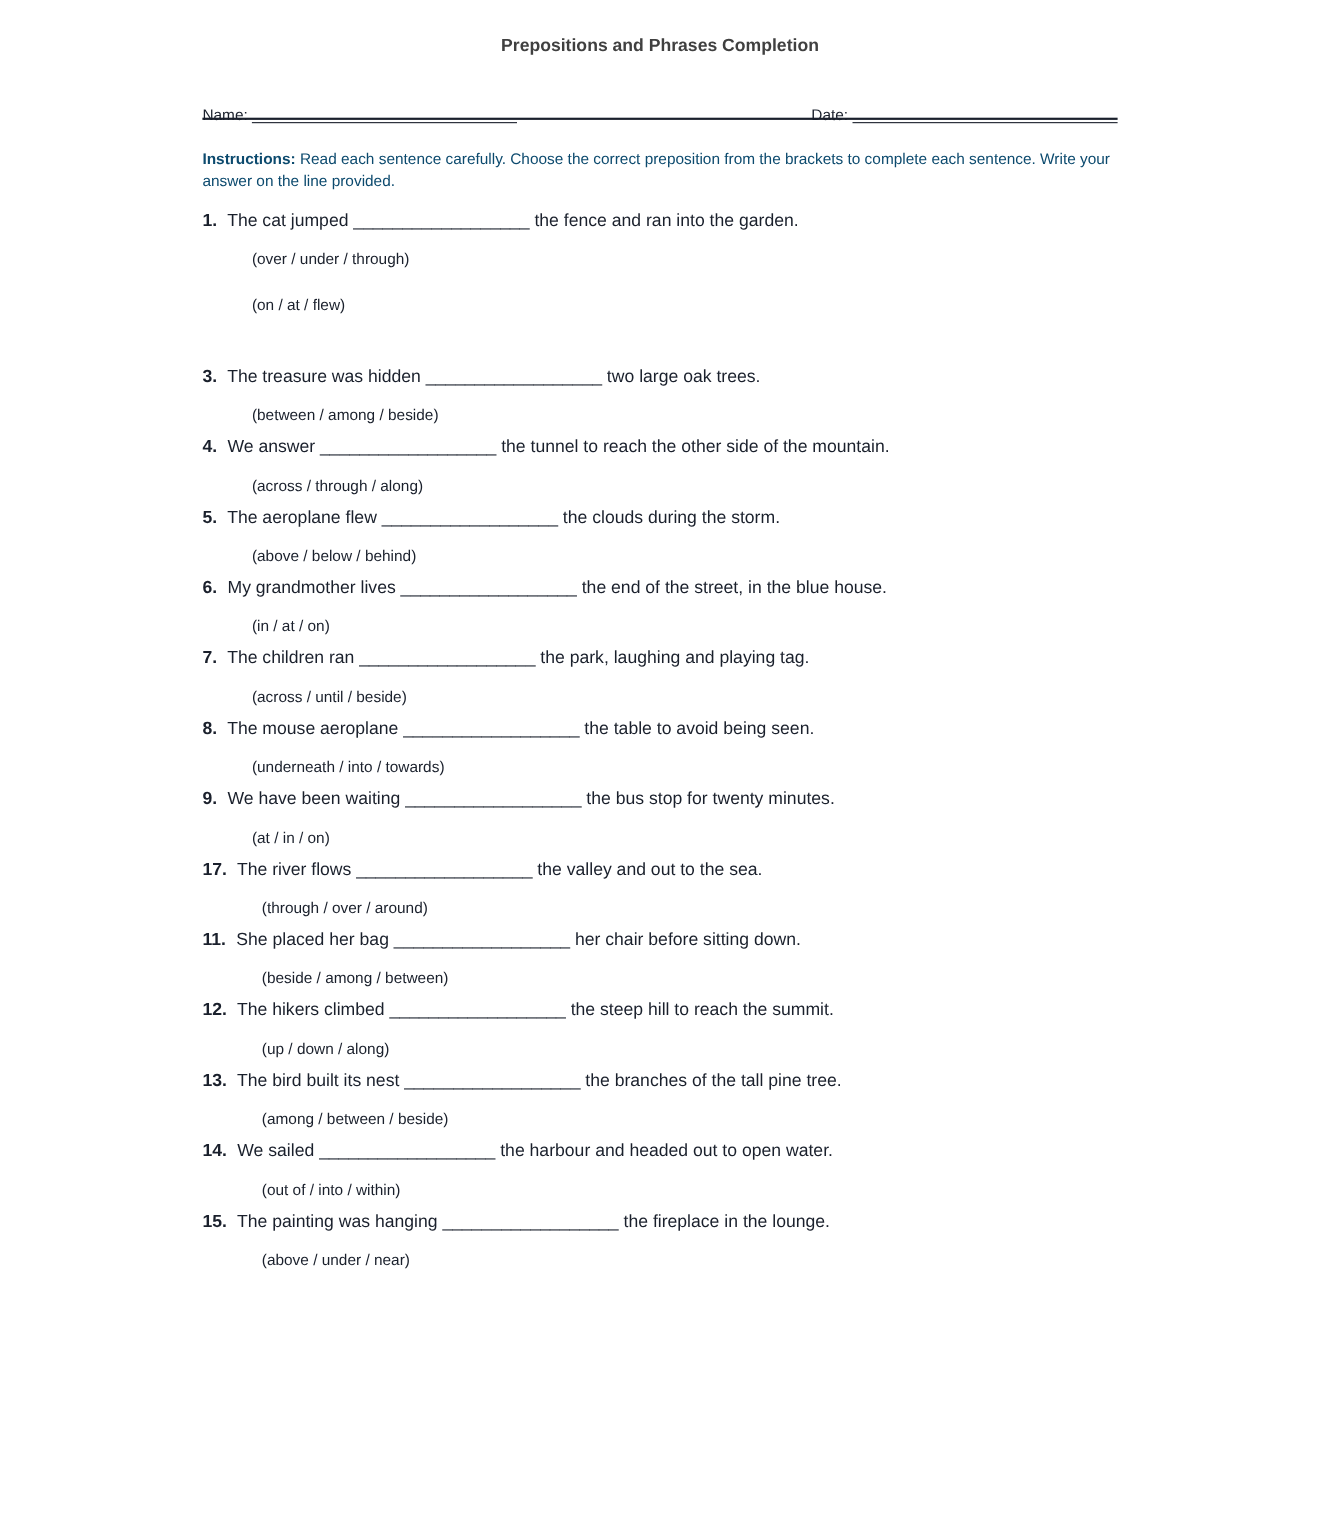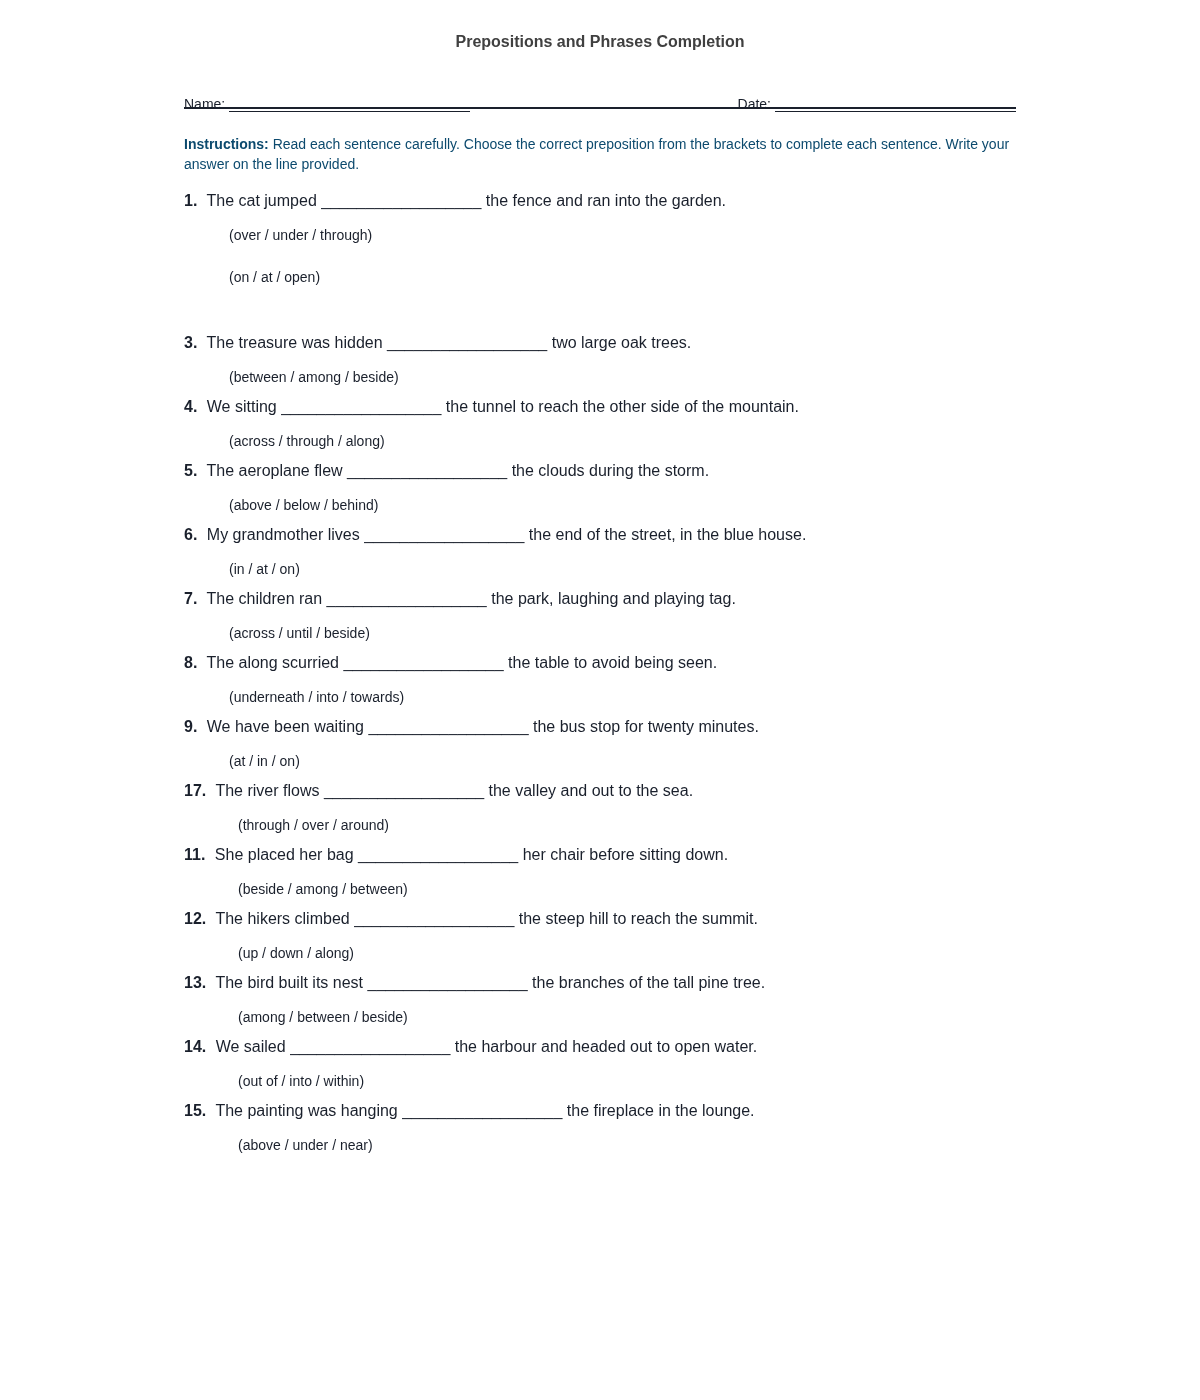--- a/index.html
+++ b/index.html
@@ -69,44 +69,44 @@
     <b>Instructions:</b><span> Read each sentence carefully. Choose the correct preposition from the brackets to complete each sentence. Write your answer on the line provided.</span>
   </div>
 
   <div class="questions">
 
     <div class="q">
       <div class="q-line"><span class="q-num">1.</span> <span>The cat jumped</span> <span class="blank">__________________</span> <span>the fence and ran into the garden.</span></div>
       <div class="q-opts">(over / under / through)</div>
     </div>
     <div class="q">
-      <div class="q-opts">(on / at / open)</div>
+      <div class="q-opts">(on / at / flew)</div>
     </div>
     <div class="q">
       <div class="q-line"><span class="q-num">3.</span> <span>The treasure was hidden</span> <span class="blank">__________________</span> <span>two large oak trees.</span></div>
       <div class="q-opts">(between / among / beside)</div>
     </div>
     <div class="q">
-      <div class="q-line"><span class="q-num">4.</span> <span>We sitting</span> <span class="blank">__________________</span> <span>the tunnel to reach the other side of the mountain.</span></div>
+      <div class="q-line"><span class="q-num">4.</span> <span>We answer</span> <span class="blank">__________________</span> <span>the tunnel to reach the other side of the mountain.</span></div>
       <div class="q-opts">(across / through / along)</div>
     </div>
     <div class="q">
       <div class="q-line"><span class="q-num">5.</span> <span>The aeroplane flew</span> <span class="blank">__________________</span> <span>the clouds during the storm.</span></div>
       <div class="q-opts">(above / below / behind)</div>
     </div>
     <div class="q">
       <div class="q-line"><span class="q-num">6.</span> <span>My grandmother lives</span> <span class="blank">__________________</span> <span>the end of the street, in the blue house.</span></div>
       <div class="q-opts">(in / at / on)</div>
     </div>
     <div class="q">
       <div class="q-line"><span class="q-num">7.</span> <span>The children ran</span> <span class="blank">__________________</span> <span>the park, laughing and playing tag.</span></div>
       <div class="q-opts">(across / until / beside)</div>
     </div>
     <div class="q">
-      <div class="q-line"><span class="q-num">8.</span> <span>The along scurried</span> <span class="blank">__________________</span> <span>the table to avoid being seen.</span></div>
+      <div class="q-line"><span class="q-num">8.</span> <span>The mouse aeroplane</span> <span class="blank">__________________</span> <span>the table to avoid being seen.</span></div>
       <div class="q-opts">(underneath / into / towards)</div>
     </div>
     <div class="q">
       <div class="q-line"><span class="q-num">9.</span> <span>We have been waiting</span> <span class="blank">__________________</span> <span>the bus stop for twenty minutes.</span></div>
       <div class="q-opts">(at / in / on)</div>
     </div>
     <div class="q wide">
       <div class="q-line"><span class="q-num">17.</span> <span>The river flows</span> <span class="blank">__________________</span> <span>the valley and out to the sea.</span></div>
       <div class="q-opts">(through / over / around)</div>
     </div>

